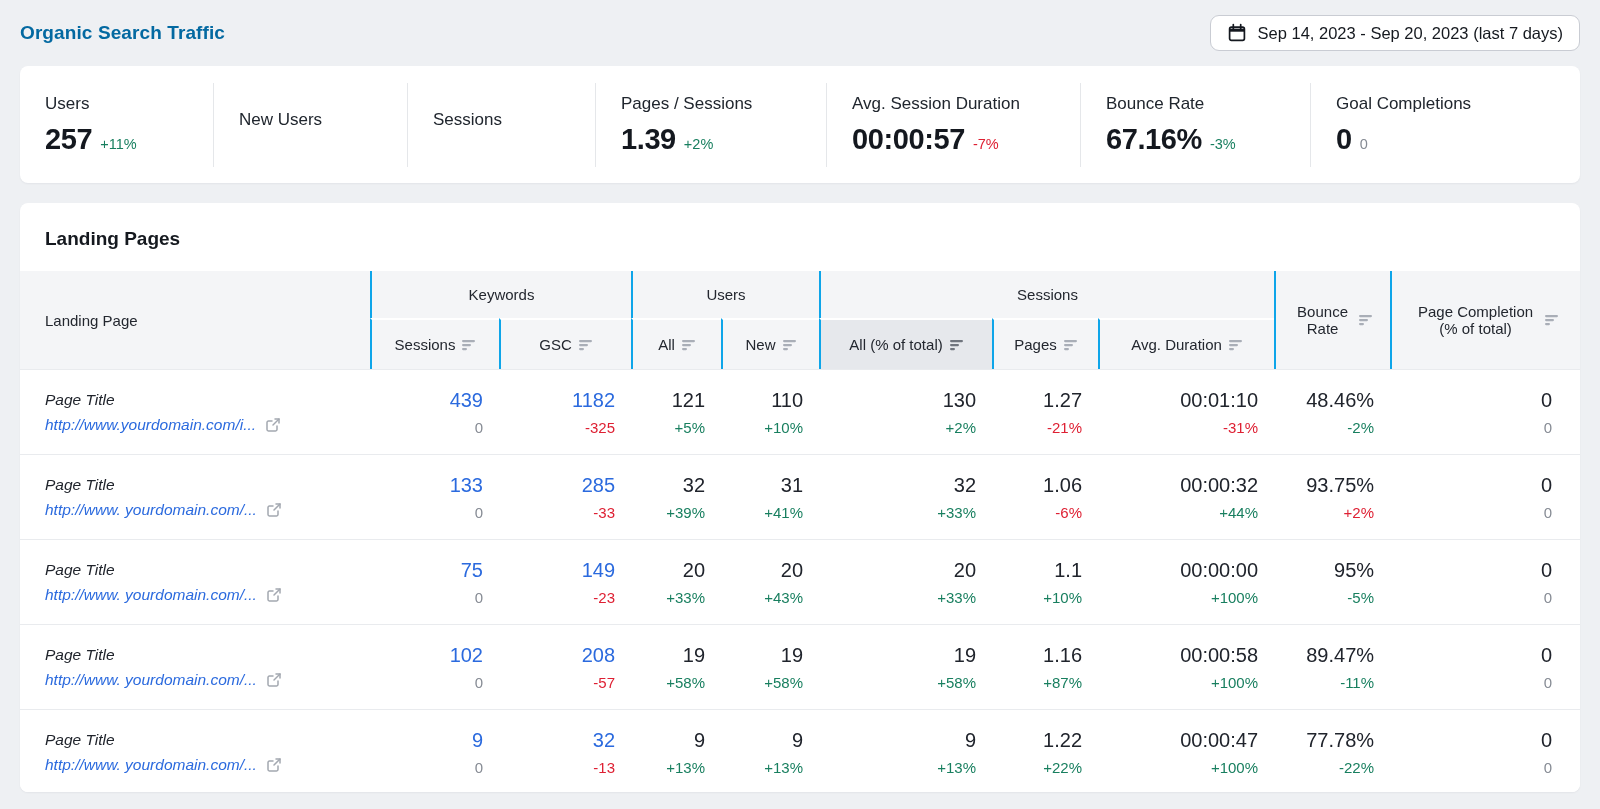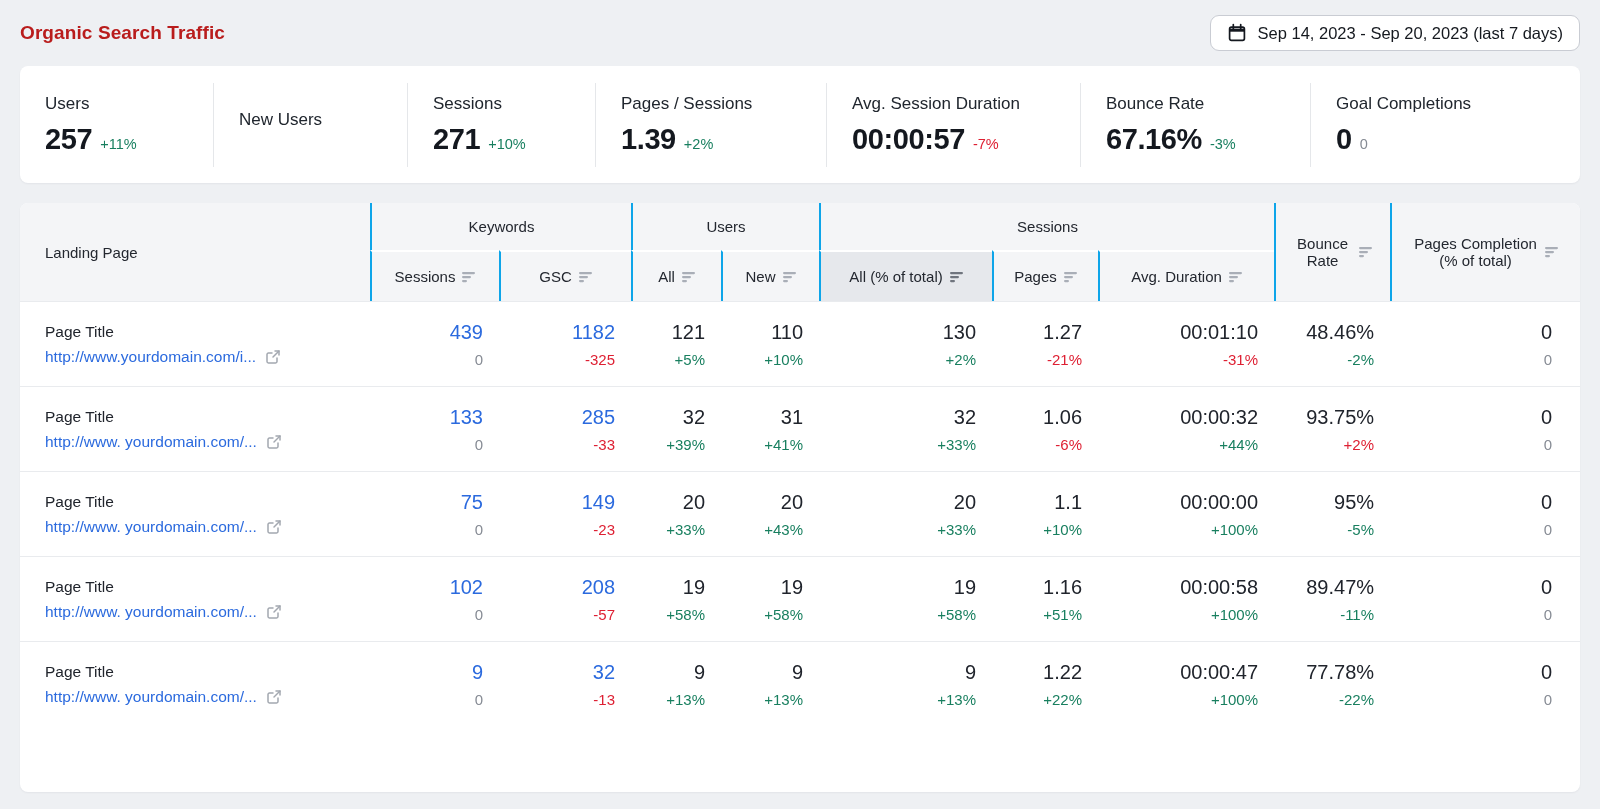--- a/index.html
+++ b/index.html
@@ -7,21 +7,21 @@
   body {
     width:1600px; height:809px; overflow:hidden;
     background:#eef0f3;
     font-family:"Liberation Sans", sans-serif;
     color:#181d25;
   }
   .page { padding:0 20px; }
 
   
   .topbar { height:66px; display:flex; align-items:center; justify-content:space-between; }
-  .page-title { margin:0; font-size:19px; font-weight:bold; color:#b91c1c; letter-spacing:.1px; }
+  .page-title { margin:0; font-size:19px; font-weight:bold; color:#0369a1; letter-spacing:.1px; }
   .date-btn {
     display:flex; align-items:center; gap:11px;
     background:#fff; border:1px solid #c9ccd3; border-radius:9px;
     height:36px; padding:0 16px; font-size:16.5px; color:#15191f;
     font-family:"Liberation Sans", sans-serif; cursor:pointer;
   }
   .date-btn svg { display:block; }
 
   
   .card { background:#fff; border-radius:8px; box-shadow:0 1px 2px rgba(20,25,35,.05); }
@@ -59,21 +59,21 @@
   .th-inner { display:flex; align-items:center; justify-content:center; gap:7px; }
   .th-label-wrap { display:inline-block; text-align:center; }
   .sort-icon svg { display:block; fill:#a9aeb7; }
   th.hl .sort-icon svg { fill:#70757e; }
   th[data-interactable="true"] { cursor:pointer; }
 
   tbody td {
     border-top:1px solid #e9ebee; height:85px; vertical-align:middle;
     text-align:right; padding:0 16px 0 0; background:#fff;
   }
-  tbody td.td-landing { text-align:left; padding:0 0 0 25px; }
+  tbody td.td-landing { text-align:left; padding:0 0 0 25px;font-style:italic; }
   tbody td.td-goal { padding-right:28px; }
   .v { display:block; font-size:20px; color:#20242c; margin-bottom:7px; }
   .d { display:block; font-size:15px; }
   .pos { color:#187f5f; }
   .neg { color:#de2033; }
   .muted { color:#868b94; }
   a.blue-val { color:#2b6ade; text-decoration:none; }
   .pt { font-size:15.5px; color:#20242c; margin-bottom:7px; }
   .url-row { display:flex; align-items:center; gap:9px; }
   .url-row a { color:#2b6ade; font-size:15.5px; text-decoration:none; }
@@ -107,24 +107,20 @@
       <span class="stat-delta pos" data-interactable="false">+11%</span>
     </div>
   </div>
 
   <div class="stat" data-interactable="false">
     <div class="stat-label" data-interactable="false">New Users</div>
   </div>
 
   <div class="stat" data-interactable="false">
     <div class="stat-label" data-interactable="false">Sessions</div>
-    <div class="stat-value-row">
-      <span class="stat-value" data-interactable="false">271</span>
-      <span class="stat-delta pos" data-interactable="false">+10%</span>
-    </div>
   </div>
 
   <div class="stat" data-interactable="false">
     <div class="stat-label" data-interactable="false">Pages / Sessions</div>
     <div class="stat-value-row">
       <span class="stat-value" data-interactable="false">1.39</span>
       <span class="stat-delta pos" data-interactable="false">+2%</span>
     </div>
   </div>
 
@@ -147,20 +143,21 @@
   <div class="stat" data-interactable="false">
     <div class="stat-label" data-interactable="false">Goal Completions</div>
     <div class="stat-value-row">
       <span class="stat-value" data-interactable="false">0</span>
       <span class="stat-delta muted" data-interactable="false">0</span>
     </div>
   </div>
 </section>
 
   <section class="card table-card" data-interactable="false">
+    <h2 class="table-title" data-interactable="false">Landing Pages</h2>
 
     <table data-interactable="false">
       <colgroup>
         <col style="width:350px">
           <col style="width:129px">
           <col style="width:132px">
         <col style="width:90px">
           <col style="width:98px">
           <col style="width:173px">
         <col style="width:106px">
@@ -181,21 +178,21 @@
                   <svg width="14" height="12" viewBox="0 0 14 12">
                     <rect x="0" y="1" width="13" height="2.2" rx="1.1"></rect>
                     <rect x="0" y="5" width="9" height="2.2" rx="1.1"></rect>
                     <rect x="0" y="9" width="5" height="2.2" rx="1.1"></rect>
                   </svg>
                 </span>
             </span>
           </th>
           <th rowspan="2" class="sep" data-interactable="true">
             <span class="th-inner">
-              <span class="th-label-wrap" style="width:124px" data-interactable="false">Pages Completion (% of total)</span>
+              <span class="th-label-wrap" style="width:124px" data-interactable="false">Page Completion (% of total)</span>
               <span class="sort-icon" data-interactable="false">
                   <svg width="14" height="12" viewBox="0 0 14 12">
                     <rect x="0" y="1" width="13" height="2.2" rx="1.1"></rect>
                     <rect x="0" y="5" width="9" height="2.2" rx="1.1"></rect>
                     <rect x="0" y="9" width="5" height="2.2" rx="1.1"></rect>
                   </svg>
                 </span>
             </span>
           </th>
         </tr>
@@ -472,21 +469,21 @@
     <td data-interactable="false">
       <span class="v" data-interactable="false">19</span>
       <span class="d pos" data-interactable="false">+58%</span>
     </td>
     <td data-interactable="false">
       <span class="v" data-interactable="false">19</span>
       <span class="d pos" data-interactable="false">+58%</span>
     </td>
     <td data-interactable="false">
       <span class="v" data-interactable="false">1.16</span>
-      <span class="d pos" data-interactable="false">+51%</span>
+      <span class="d pos" data-interactable="false">+87%</span>
     </td>
     <td data-interactable="false">
       <span class="v" data-interactable="false">00:00:58</span>
       <span class="d pos" data-interactable="false">+100%</span>
     </td>
     <td data-interactable="false">
       <span class="v" data-interactable="false">89.47%</span>
       <span class="d pos" data-interactable="false">-11%</span>
     </td>
     <td class="td-goal" data-interactable="false">

